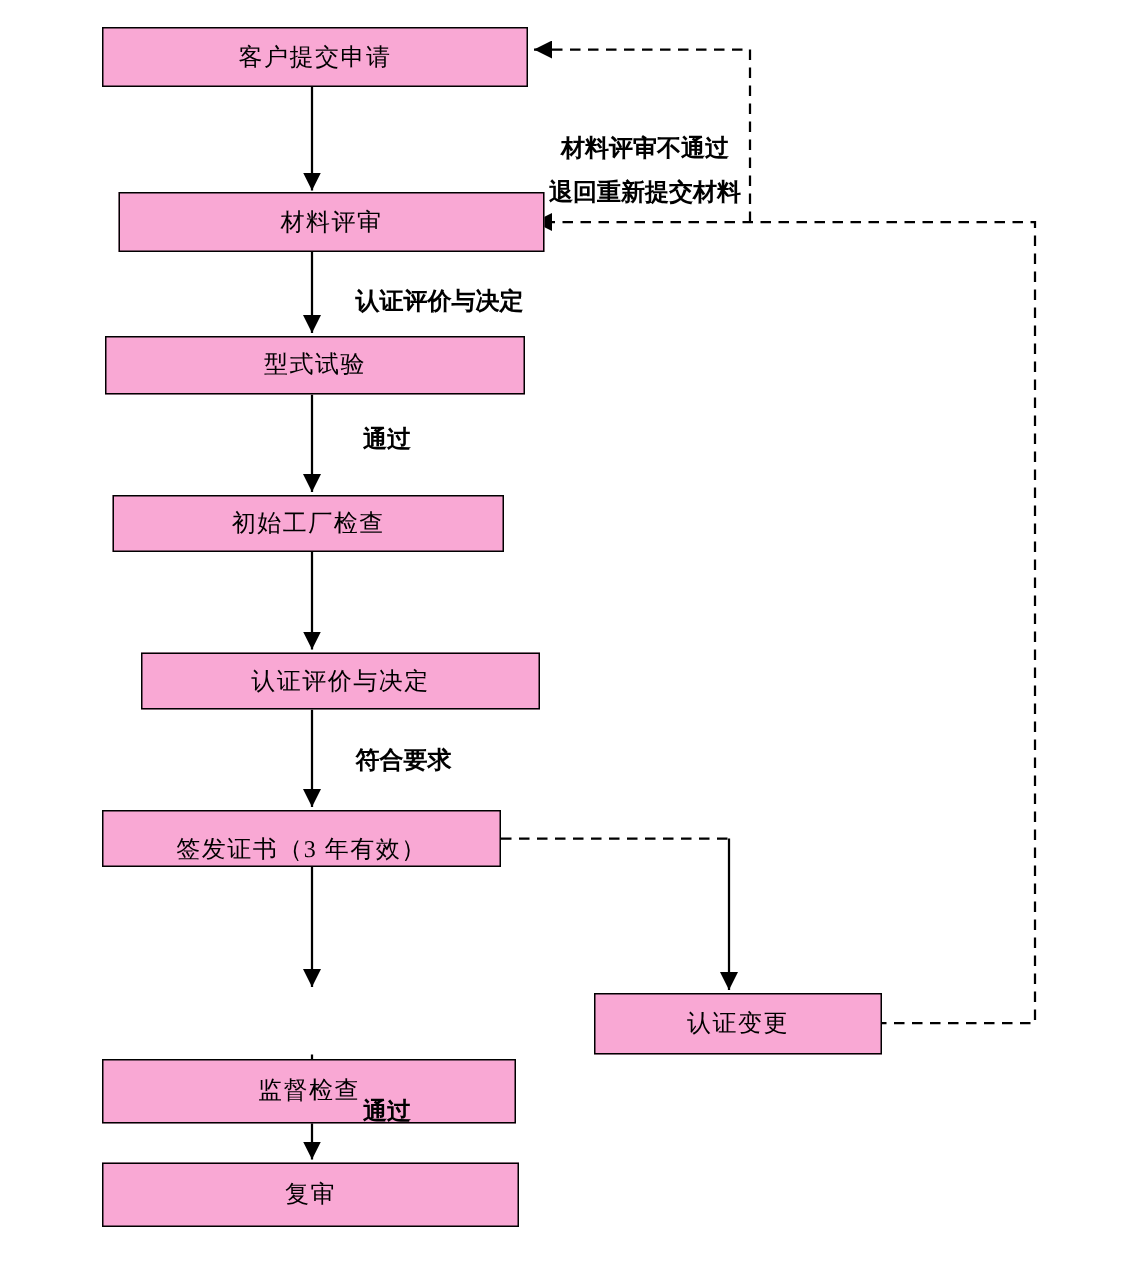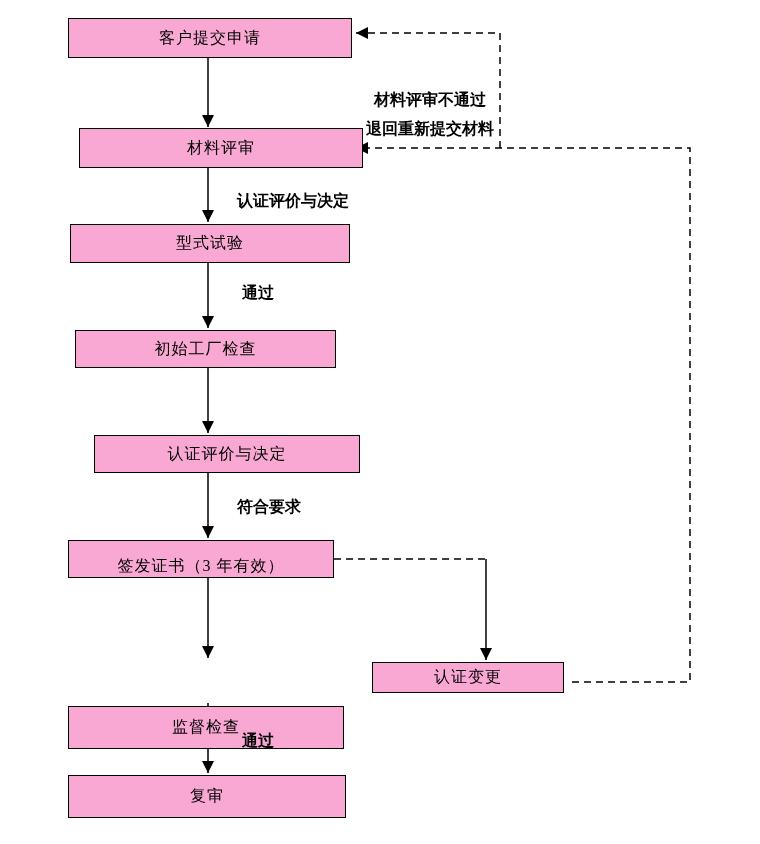--- a/index.html
+++ b/index.html
@@ -93,21 +93,21 @@
   </div>
 
   <div class="node" style="left:68px;  top:660px; width:276px; height:43px;margin-top:46px;">
     <span>监督检查</span>
   </div>
 
   <div class="node" style="left:68px;  top:775px; width:278px; height:43px;">
     <span>复审</span>
   </div>
 
-  <div class="node" style="left:372px; top:662px; width:192px; height:31px;">
+  <div class="node" style="left:396px; top:662px; width:192px; height:41px;">
     <span>认证变更</span>
   </div>
 
   <div class="edge-label centered" style="left:340px; top:85px; width:180px;">
     <div class="line">材料评审不通过</div>
     <div class="line">退回重新提交材料</div>
   </div>
 
   <div class="edge-label" style="left:237px; top:191px;">认证评价与决定</div>
 

